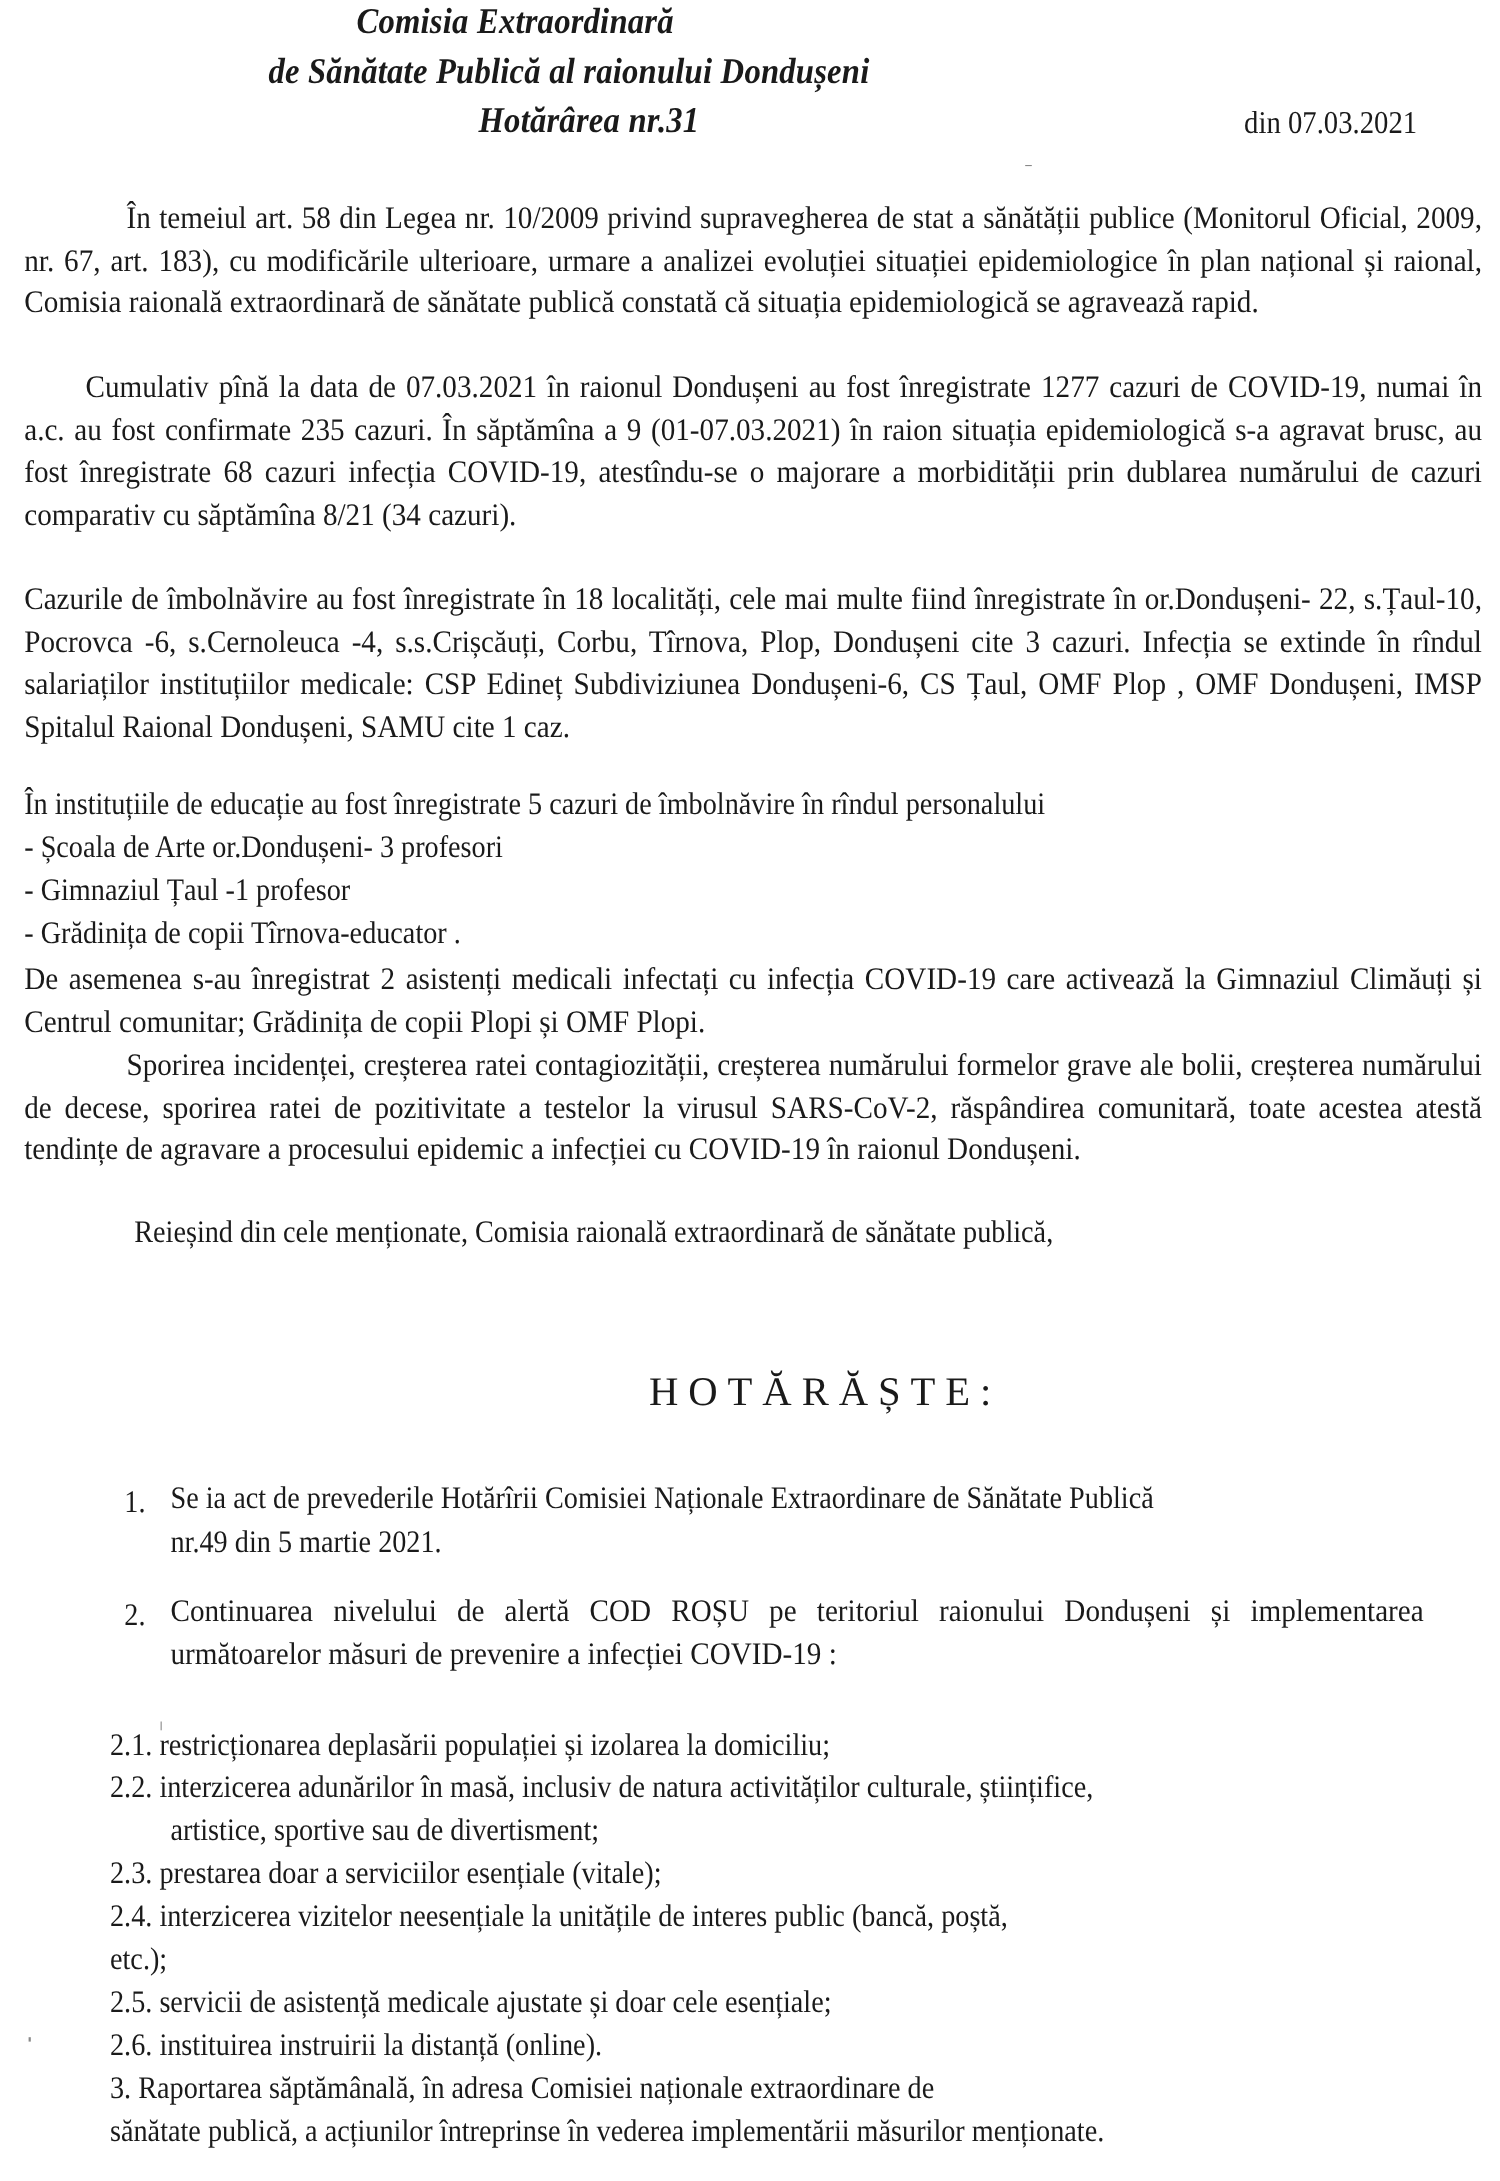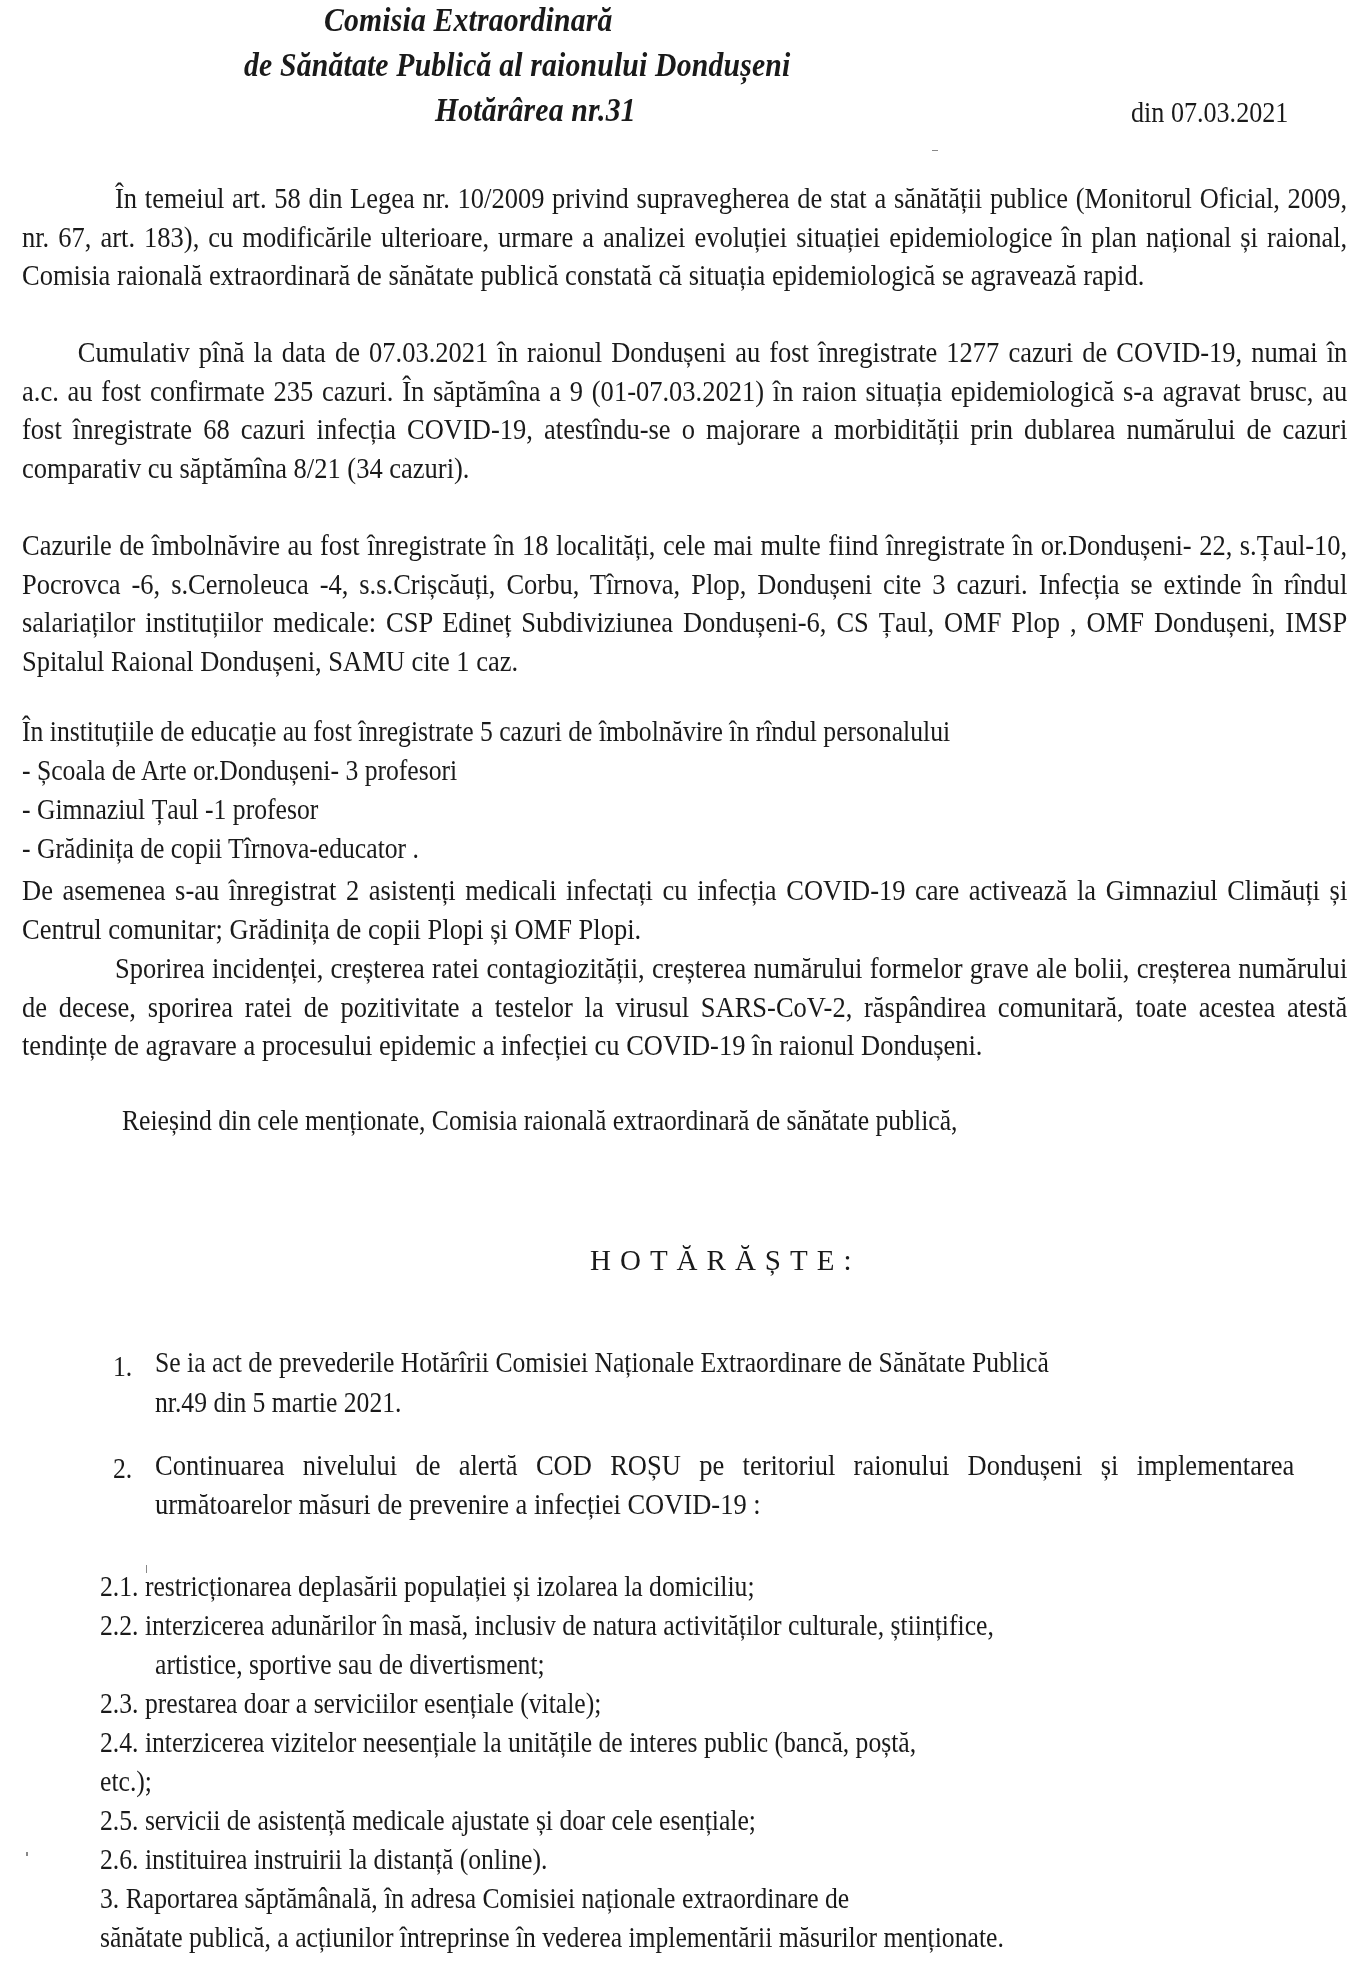--- a/index.html
+++ b/index.html
@@ -54,21 +54,21 @@
     .indent-s { text-indent: 60px; }
     .line {
       position: absolute;
       font-size: 28.5px;
       white-space: nowrap;
       transform: scaleX(0.9);
       transform-origin: left top;
     }
     .decision-heading {
       position: absolute;
-      font-size: 29px;
+      font-size: 37px;
       letter-spacing: 9px;
       white-space: nowrap;
     }
     .speck {
       position: absolute;
       background: #888;
     }
   </style>
 </head>
 <body>

